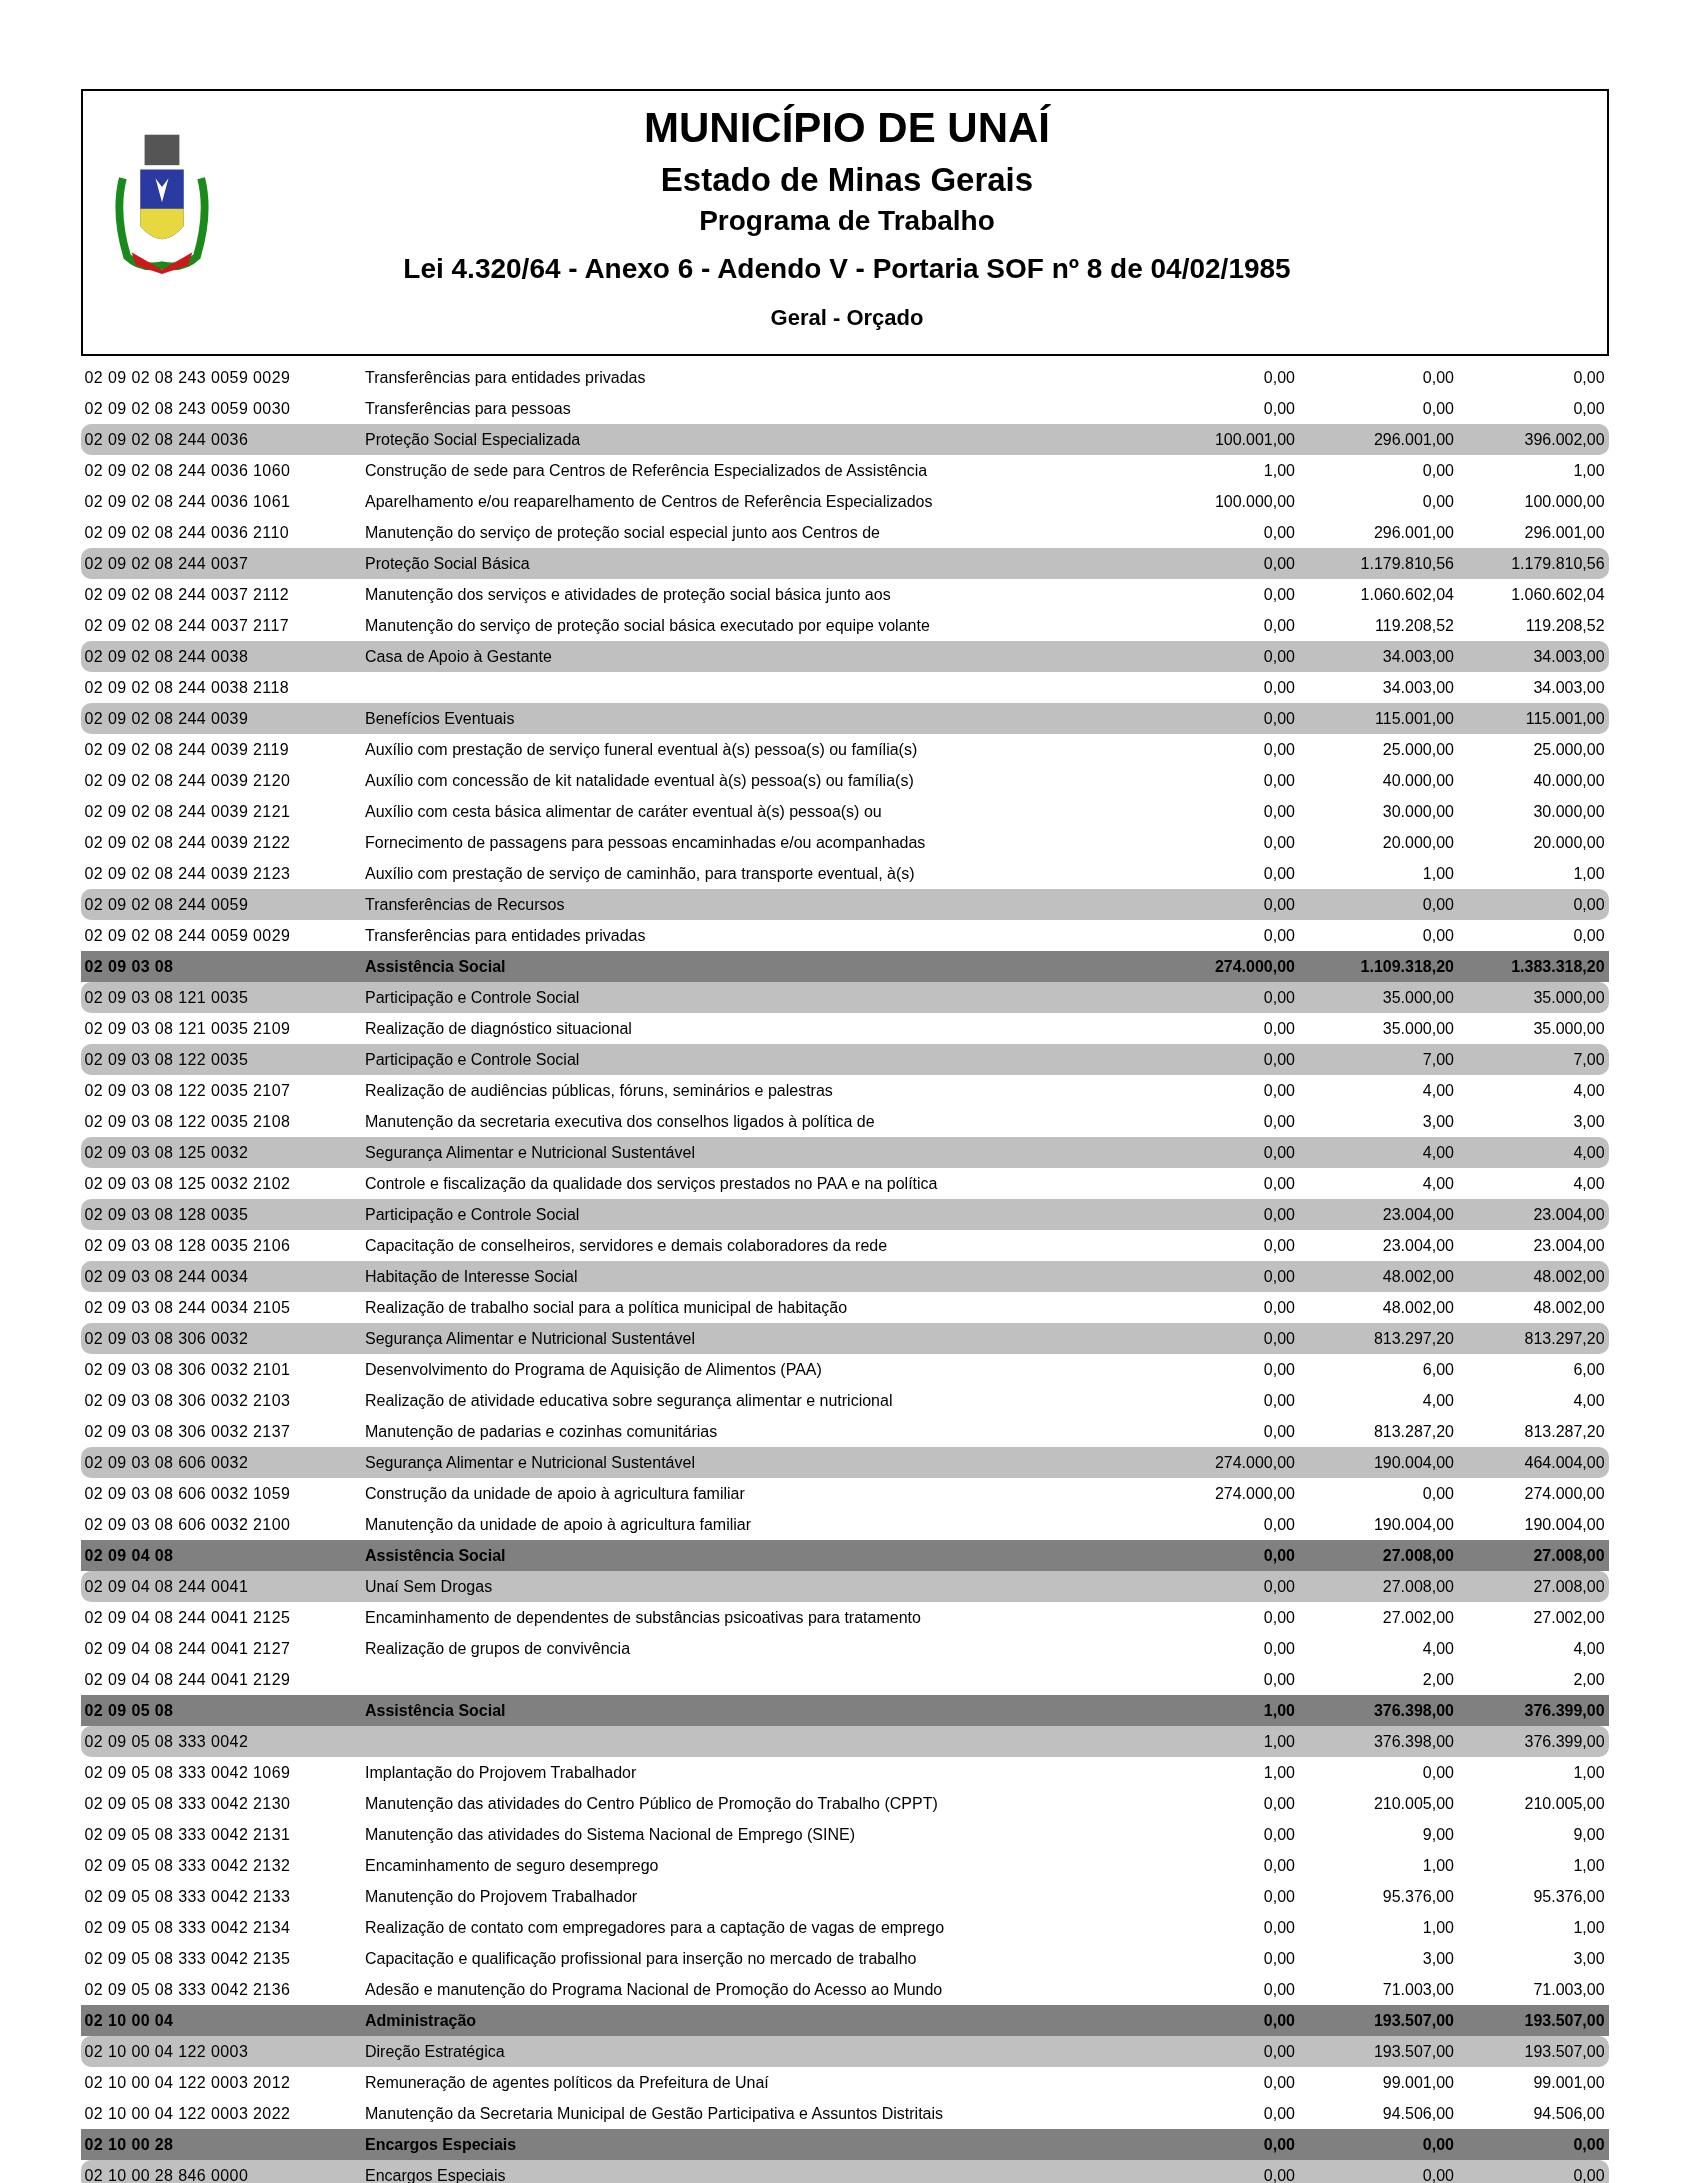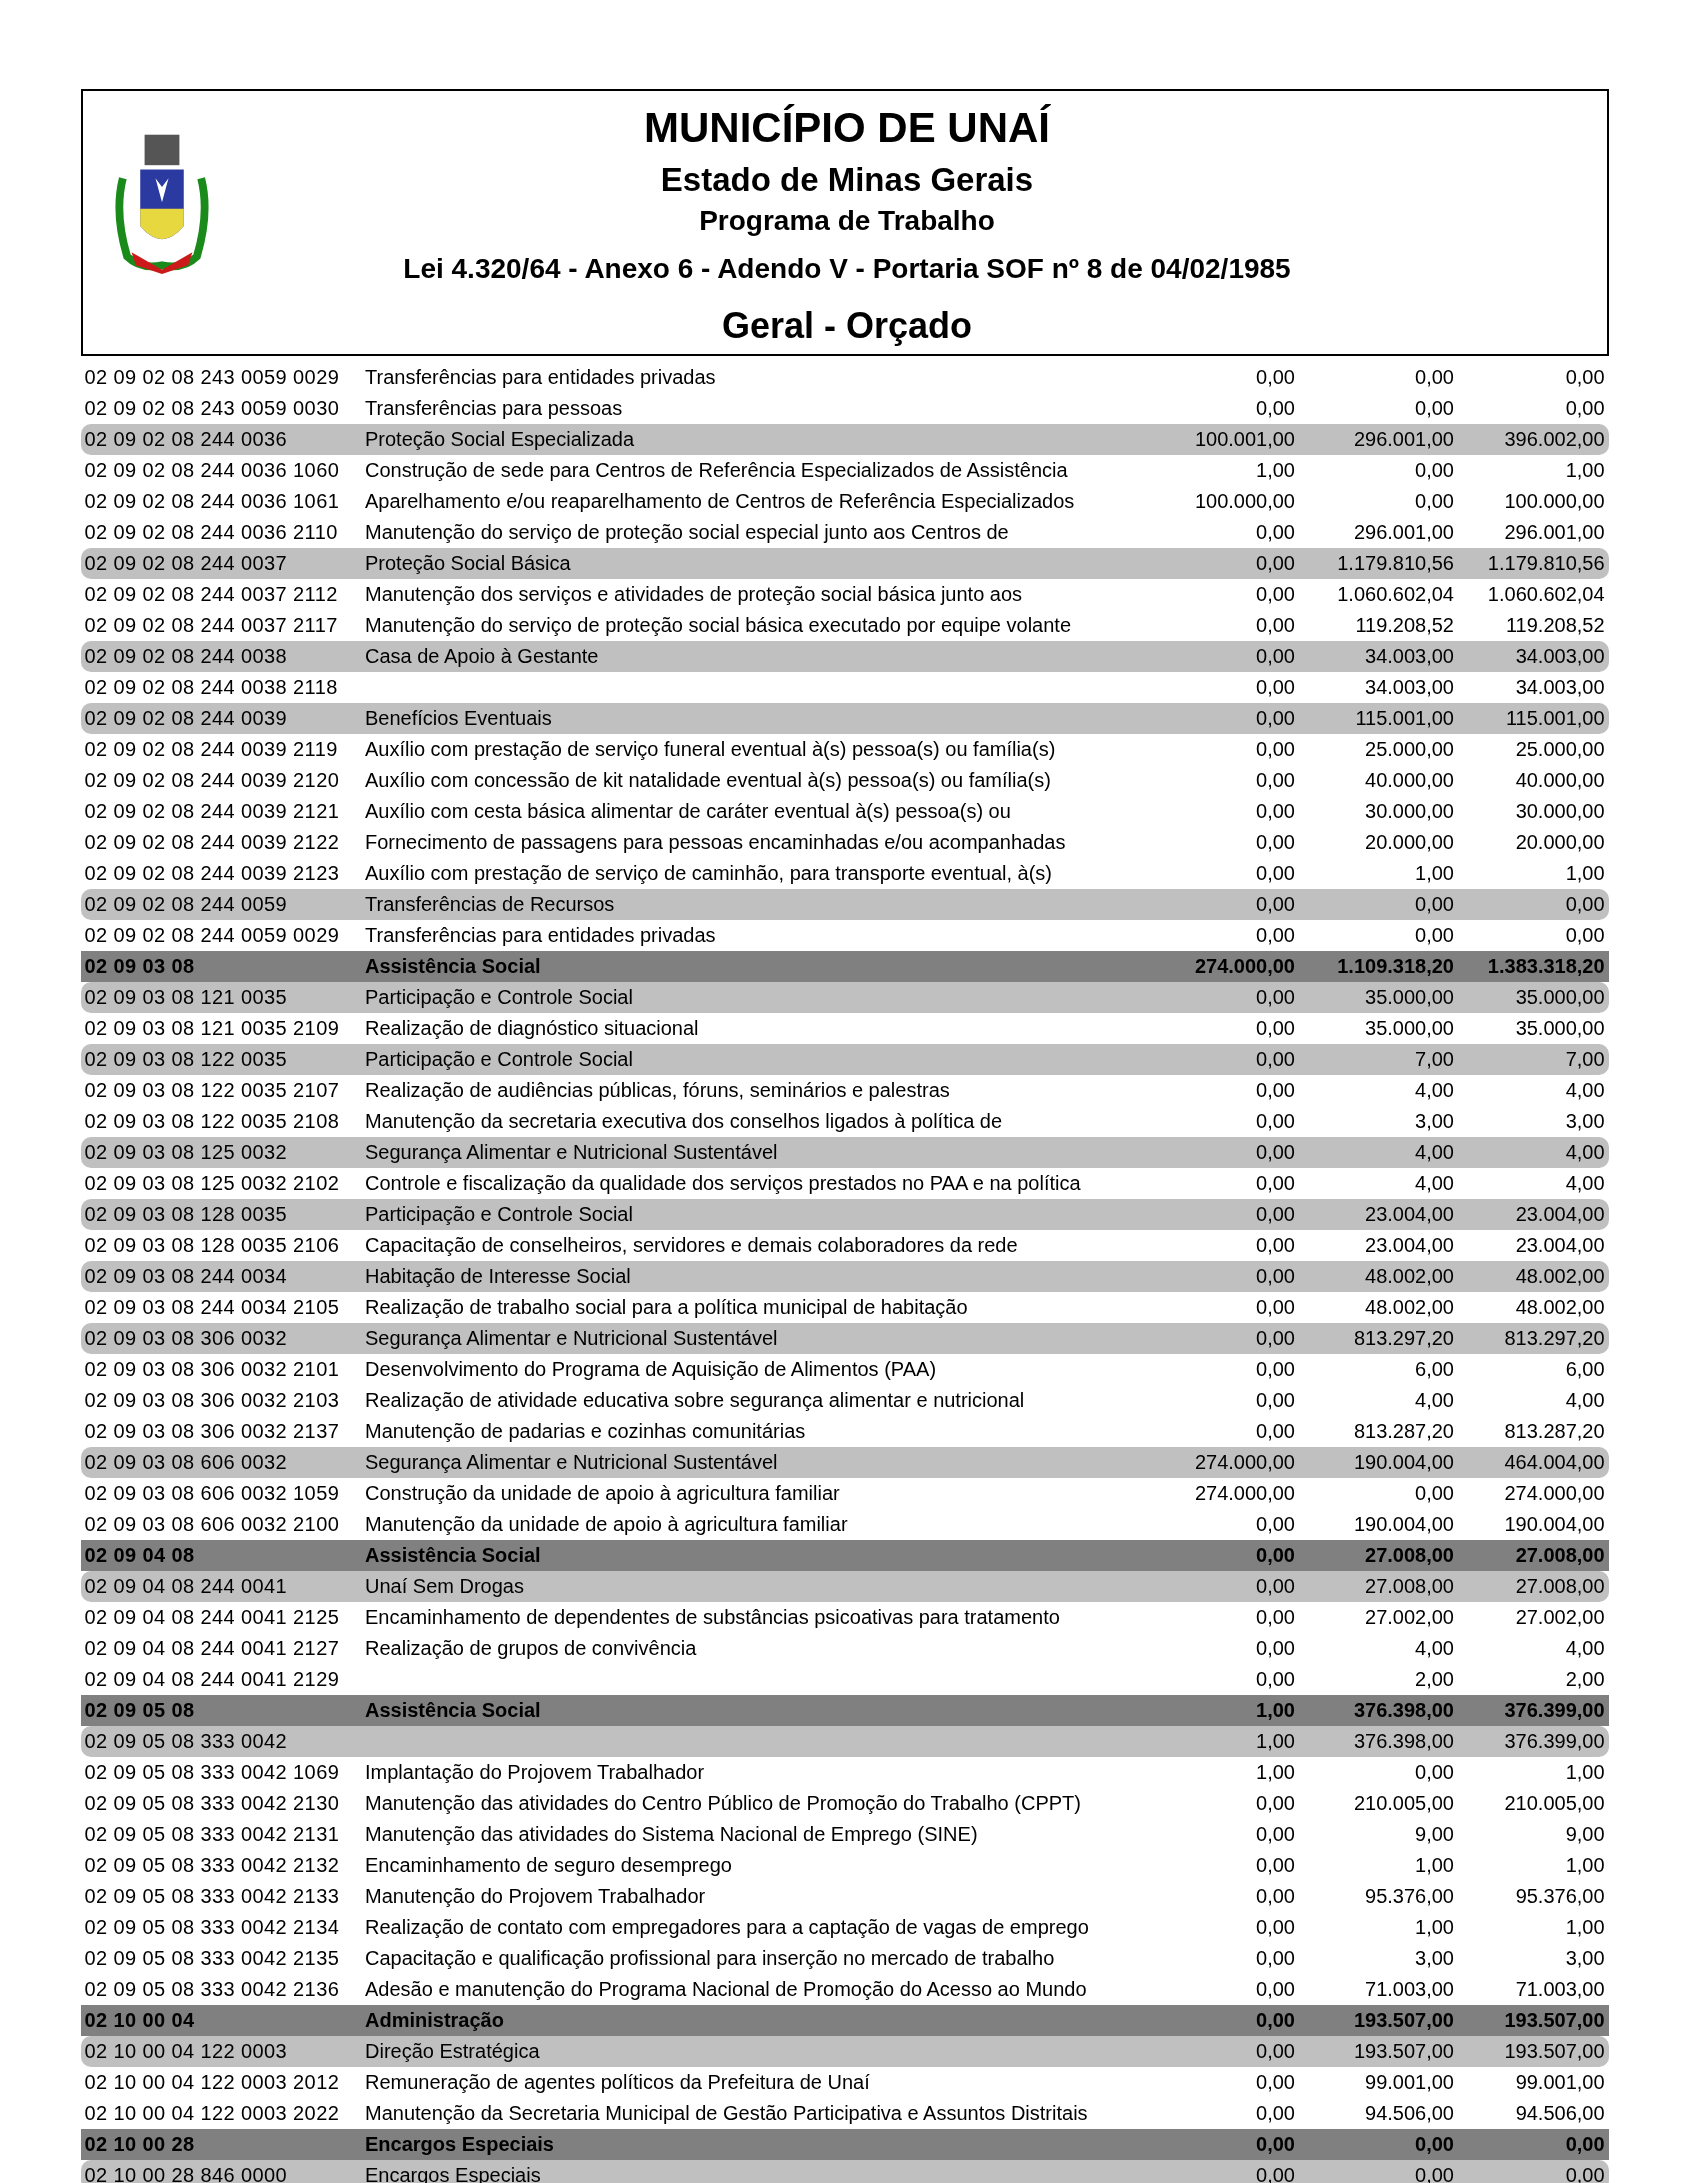--- a/index.html
+++ b/index.html
@@ -4,23 +4,23 @@
 <style>
   html, body { margin:0; padding:0; background:#fff; }
   body { width:1692px; height:2390px; position:relative; font-family:"Liberation Sans", sans-serif; color:#000; }
   .header-box { position:absolute; left:81px; top:89px; width:1528px; height:267px; border:2.6px solid #000; box-sizing:border-box; }
   .crest { position:absolute; left:31px; top:35px; width:96px; height:148px; }
   .h-title { position:absolute; left:4px; right:0; text-align:center; font-weight:bold; }
   .t1 { top:13px; font-size:42px; }
   .t2 { top:70px; font-size:33px; }
   .t3 { top:114px; font-size:28px; }
   .t4 { top:162px; font-size:28px; }
-  .t5 { top:214px; font-size:36px; }
+  .t5 { top:214px; font-size:22px; }
   .table { position:absolute; left:81px; top:362px; width:1528px; }
-  .row { position:relative; height:31px; font-size:20px; line-height:31px; white-space:nowrap; }
+  .row { position:relative; height:31px; font-size:16px; line-height:31px; white-space:nowrap; }
   .row.l2 { background:#c0c0c0;border-radius:10px; }
   .row.l1 { background:#808080; font-weight:bold; }
   .code { position:absolute; left:3.5px; top:0; letter-spacing:0.4px; }
   .desc { position:absolute; left:284px; top:0; width:830px; overflow:hidden; }
   .v1, .v2, .v3 { position:absolute; top:0; text-align:right; }
   .v1 { right:314px; }
   .v2 { right:155px; }
   .v3 { right:4.4px; }
 </style>
 </head>

